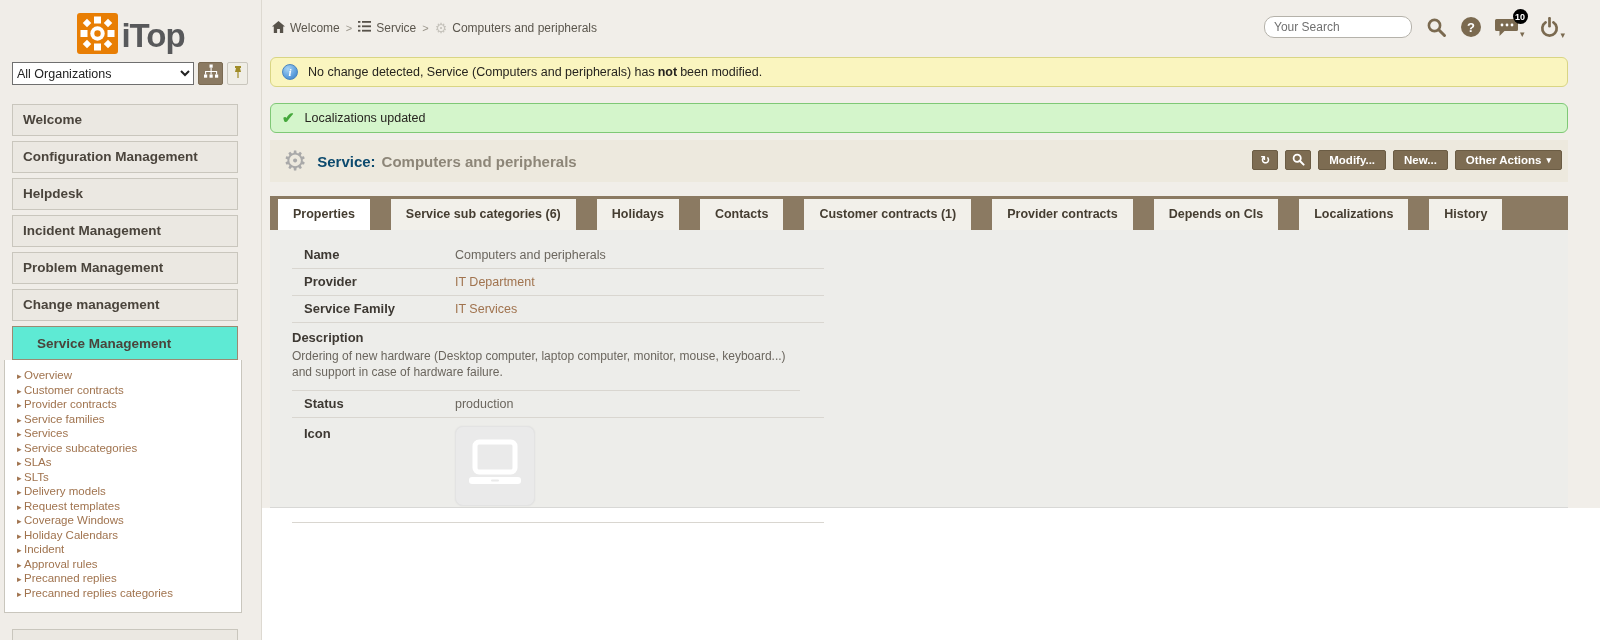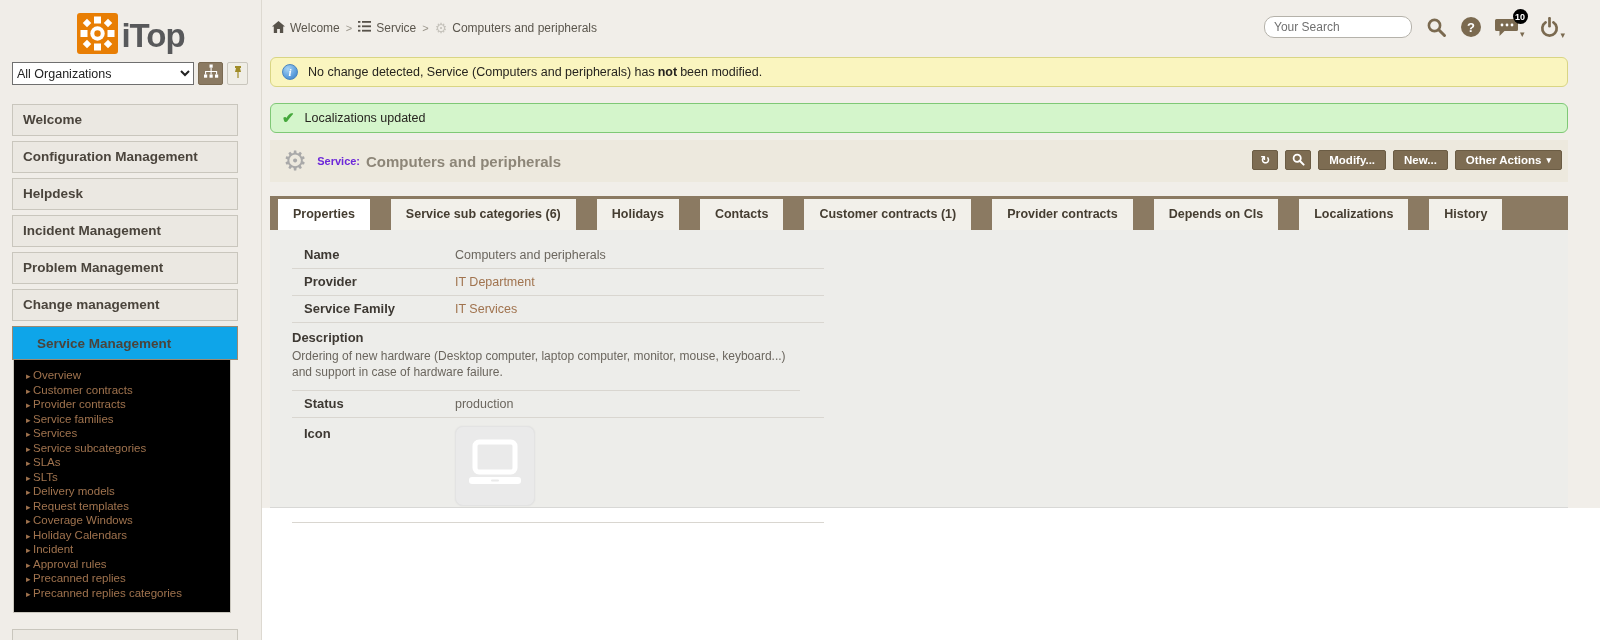--- a/index.html
+++ b/index.html
@@ -9,22 +9,22 @@
   
   .sidebar { position:absolute; left:0; top:0; width:262px; height:640px; background:#F0EDE8; border-right:1px solid #DDD9D1; }
   .logo { position:absolute; top:13px; left:0; width:262px; display:flex; justify-content:center; align-items:center; gap:3px; }
   .logo-text { font-size:33px; font-weight:bold; color:#58595B; letter-spacing:-1px; }
   .org-row { position:absolute; top:62px; left:12px; display:flex; gap:4px; }
   .org-select { width:182px; height:23px; font-size:12.5px; color:#222; border:1px solid #6F6F6F; background:#fff; }
   .sq-btn { width:25px; height:23px; background:#8B7A62; border:1px solid #7A6A52; border-radius:2px; display:flex; align-items:center; justify-content:center; cursor:pointer; }
   .pin-btn { width:21px; height:23px; background:#EFEDE6; border:1px solid #C9C6BD; border-radius:2px; display:flex; align-items:center; justify-content:center; cursor:pointer; }
   .nav { position:absolute; top:104px; left:0; width:262px; }
   .nav-item { margin:0 0 5px 12px; width:226px; height:32px; background:#EBE8E2; border:1px solid #C9C6BD; font-weight:bold; font-size:13.5px; color:#4A443C; line-height:30px; padding-left:10px; cursor:pointer; }
-  .nav-item.active { background:#0ea5e9; border-color:#9C8A72; margin-bottom:0; height:34px; line-height:33px;padding-left:24px; }
-  .submenu { margin-left:13px; width:218px; background:#000000; border:1px solid #C9C6BD; border-top:none; padding:9px 0 11px; }
+  .nav-item.active { background:#5eead4; border-color:#9C8A72; margin-bottom:0; height:34px; line-height:33px;padding-left:24px; }
+  .submenu { margin-left:4px; width:238px; background:#ffffff; border:1px solid #C9C6BD; border-top:none; padding:9px 0 11px; }
   .sm-item { font-size:11.5px; line-height:13.5px; color:#A0734E; padding-left:12px; cursor:pointer; white-space:nowrap; }
   .sm-item::before { content:"\25B8\00a0"; font-size:9px; color:#A0734E; }
   .nav-item.partial { margin-top:16px; height:40px; }
 
   
   .main { position:absolute; left:262px; top:0; width:1338px; height:640px; }
   .page-top { position:absolute; left:0; top:0; width:1338px; height:508px; background:#F1EEE9; }
 
   
   .breadcrumb { position:absolute; top:20px; left:10px; display:flex; align-items:center; gap:6px; font-size:12px; color:#5B564D; }
@@ -46,21 +46,21 @@
   .banner-info { top:57px; background:#FAF5BF; border:1px solid #D9D584; }
   .banner-success { top:103px; background:#D4F5CB; border:1px solid #7FC876; }
   .banner .bico { margin:0 10px 0 11px; }
   .info-circle { width:16px; height:16px; border-radius:50%; background:radial-gradient(circle at 35% 28%, #A8D4F4, #5D9FDD 60%, #3D7FC0); border:1px solid #4A86BF; color:#fff; font-family:"Liberation Serif", serif; font-style:italic; font-weight:bold; font-size:11px; display:flex; align-items:center; justify-content:center; }
   .check-mark { color:#45A83C; font-size:15px; font-weight:bold; }
   .banner b { margin:0 3px; }
 
   
   .obj-header { position:absolute; top:140px; left:8px; width:1298px; height:42px; background:#EDE9DE; display:flex; align-items:center; }
   .obj-gear { font-size:27px; color:#A9A9A9; margin:0 10px 0 13px; line-height:1; }
-  .obj-class { font-weight:bold; font-size:11px; color:#6d28d9;text-align:right; }
+  .obj-class { font-weight:bold; font-size:15px; color:#0c4a6e;text-align:right; }
   .obj-name { font-weight:bold; font-size:15px; color:#8D8678; margin-left:6px; }
   .hdr-actions { position:absolute; right:6px; top:10px; display:flex; gap:7px; }
   .btn { height:20px; background:#7D6C52; border:1px solid #6B5C44; border-radius:2px; color:#fff; font-weight:bold; font-size:11.5px; display:flex; align-items:center; justify-content:center; padding:0 10px; cursor:pointer; font-family:"Liberation Sans", sans-serif; }
   .btn.icon-only { width:26px; padding:0; }
   .btn-caret::after { content:"\25BE"; font-size:9px; margin-left:5px; color:#fff; }
 
   
   .tab-strip { position:absolute; top:196px; left:8px; width:1298px; height:34px; background:#8B7A62; padding:3px 0 0 8px; display:flex; }
   .tab { height:31px; background:#F2F0EA; margin-right:21px; padding:0 15px; line-height:30px; font-weight:bold; font-size:12.5px; color:#453D31; cursor:pointer; white-space:nowrap; }
   .tab.active { background:#FFFFFF; }

